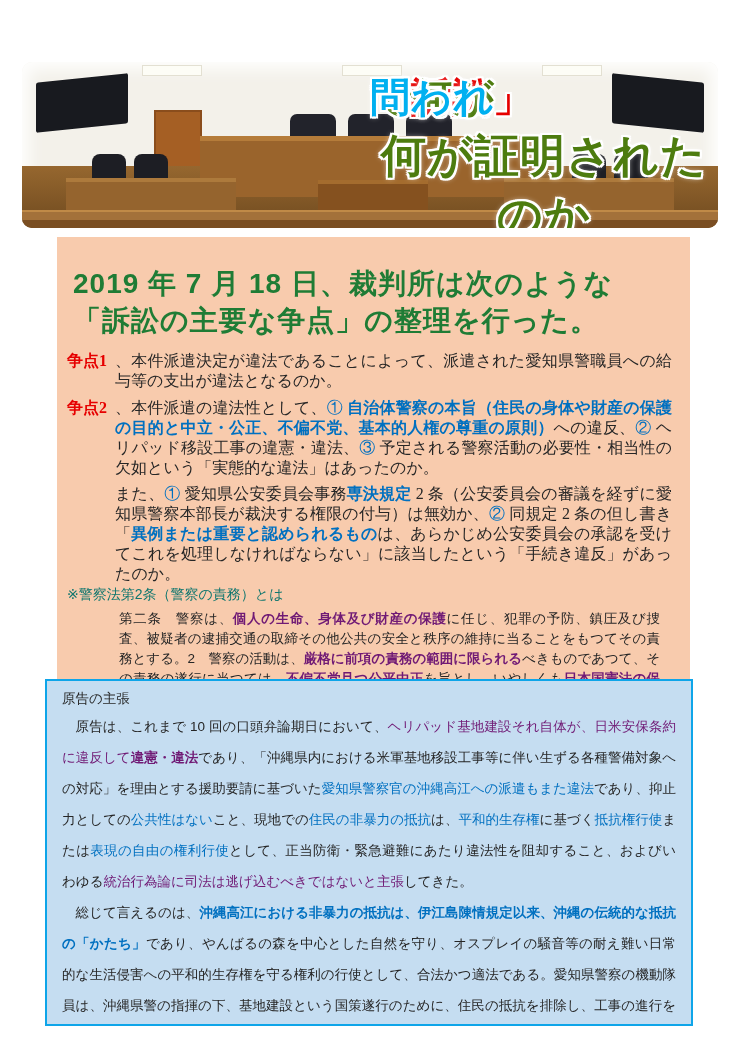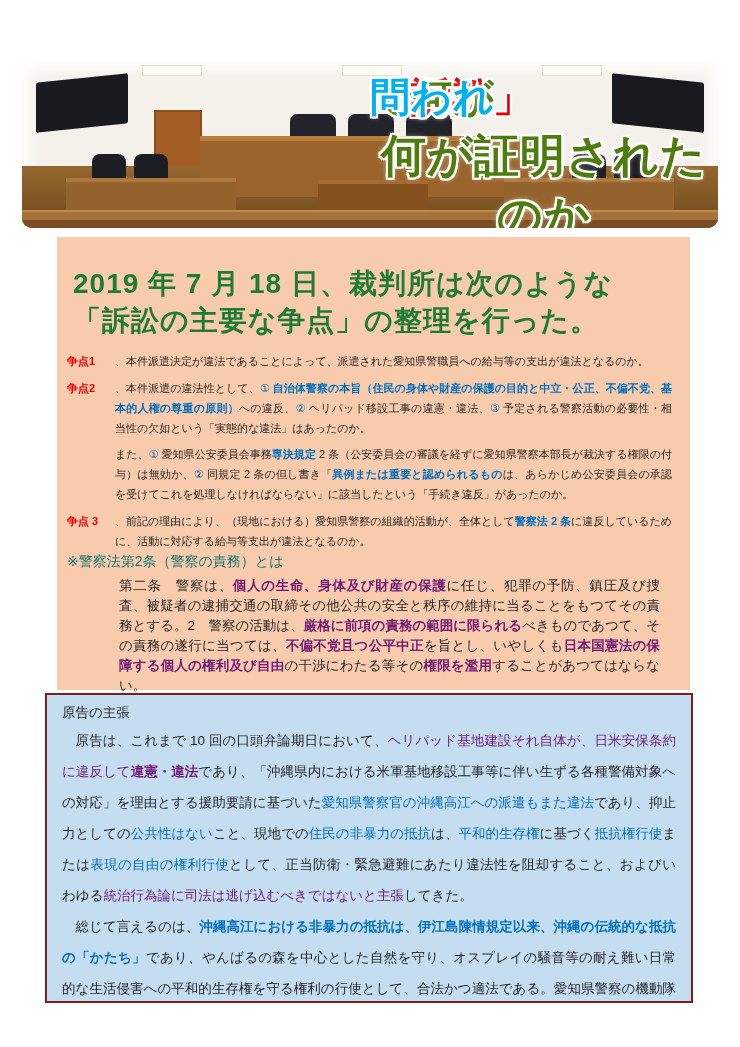--- a/index.html
+++ b/index.html
@@ -46,34 +46,34 @@
   
   .peach{
     position:absolute;left:57px;top:237px;width:633px;height:453px;
     background:#f8cbad;box-sizing:border-box;padding:28px 18px 0 10px;
   }
   .lead{
     color:#1f7c35;font-weight:bold;font-size:28px;line-height:37px;
     letter-spacing:1px;margin:0 0 0 6px;
   }
   .issues{margin-top:12px;}
-  .issue{display:flex;font-size:11px;line-height:20px;color:#262626;margin-top:7px;}
+  .issue{display:flex;font-size:16px;line-height:20px;color:#262626;margin-top:7px;font-family:Liberation Serif, serif;}
   .issue-label{flex:none;width:48px;color:#e60000;font-weight:bold;}
   .issue-indent{padding-left:48px;margin-top:6px;}
   .rich{flex:1;text-align:justify;}
   .seg-k{color:#262626;}
   .seg-r{color:#701a75;margin-top:28px;}
   .seg-b{color:#0070c0;}
   .seg-bold{font-weight:bold;}
   .law-heading{margin-top:2px;font-size:14px;font-weight:normal;color:#0f766e;}
   .law-body{margin:5px 12px 0 52px;font-size:13.5px;line-height:20px;color:#262626;text-align:justify;}
   
   .plaintiff{
-    position:absolute;left:45px;top:693px;width:648px;height:310px;
-    background:#c5ddf1;border:2px solid #7f1d1d;box-sizing:border-box;
+    position:absolute;left:45px;top:679px;width:648px;height:347px;
+    background:#c5ddf1;border:2px solid #0ea5e9;box-sizing:border-box;
     padding:5px 15px 0 15px;overflow:hidden;
   }
   .plaintiff-title{font-size:13.5px;line-height:25px;color:#262626;}
   .pp{font-size:13.5px;line-height:31px;color:#262626;text-align:justify;margin:0;}
 </style>
 </head>
 <body>
 
 <div class="hero">
   <div class="ceil-light" style="left:120px"></div>
@@ -116,24 +116,20 @@
         <span class="issue-label">争点1</span>
         <div class="rich"><span class="seg-k">、本件派遣決定が違法であることによって、派遣された愛知県警職員への給与等の支出が違法となるのか。</span></div>
       </div>
       <div class="issue">
         <span class="issue-label">争点2</span>
         <div class="rich"><span class="seg-k">、本件派遣の違法性として、</span><span class="seg-b">① </span><span class="seg-b seg-bold">自治体警察の本旨（住民の身体や財産の保護の目的と中立・公正、不偏不党、基本的人権の尊重の原則）</span><span class="seg-k">への違反、</span><span class="seg-b">② </span><span class="seg-k">ヘリパッド移設工事の違憲・違法、</span><span class="seg-b">③ </span><span class="seg-k">予定される警察活動の必要性・相当性の欠如という「実態的な違法」はあったのか。</span></div>
       </div>
       <div class="issue issue-indent">
         <div class="rich"><span class="seg-k">また、</span><span class="seg-b">① </span><span class="seg-k">愛知県公安委員会事務</span><span class="seg-b seg-bold">専決規定</span><span class="seg-k"> 2 条（公安委員会の審議を経ずに愛知県警察本部長が裁決する権限の付与）は無効か、</span><span class="seg-b">② </span><span class="seg-k">同規定 2 条の但し書き「</span><span class="seg-b seg-bold">異例または重要と認められるもの</span><span class="seg-k">は、あらかじめ公安委員会の承認を受けてこれを処理しなければならない」に該当したという「手続き違反」があったのか。</span></div>
       </div>
-      <div class="issue">
-        <span class="issue-label">争点 3</span>
-        <div class="rich"><span class="seg-k">、前記の理由により、（現地における）愛知県警察の組織的活動が、全体として</span><span class="seg-b seg-bold">警察法 2 条</span><span class="seg-k">に違反しているために、活動に対応する給与等支出が違法となるのか。</span></div>
-      </div>
     </div>
   <div class="law-heading">※警察法第2条（警察の責務）とは</div>
   <div class="law-body rich"><span class="seg-k">第二条　警察は、</span><span class="seg-r seg-bold">個人の生命、身体及び財産の保護</span><span class="seg-k">に任じ、犯罪の予防、鎮圧及び捜査、被疑者の逮捕交通の取締その他公共の安全と秩序の維持に当ることをもつてその責務とする。2　警察の活動は、</span><span class="seg-r seg-bold">厳格に前項の責務の範囲に限られる</span><span class="seg-k">べきものであつて、その責務の遂行に当つては、</span><span class="seg-r seg-bold">不偏不党且つ公平中正</span><span class="seg-k">を旨とし、いやしくも</span><span class="seg-r seg-bold">日本国憲法の保障する個人の権利及び自由</span><span class="seg-k">の干渉にわたる等その</span><span class="seg-r seg-bold">権限を濫用</span><span class="seg-k">することがあつてはならない。</span></div>
 </div>
 
 <div class="plaintiff">
   <div class="plaintiff-title">原告の主張</div>
   <div id="plaintiff-paras">
       <div class="pp rich"><span class="seg-k">　原告は、これまで 10 回の口頭弁論期日において、</span><span class="seg-r">ヘリパッド基地建設それ自体が、日米安保条約に違反して</span><span class="seg-r seg-bold">違憲・違法</span><span class="seg-k">であり、「沖縄県内における米軍基地移設工事等に伴い生ずる各種警備対象への対応」を理由とする援助要請に基づいた</span><span class="seg-b">愛知県警察官の沖縄高江への派遣もまた違法</span><span class="seg-k">であり、抑止力としての</span><span class="seg-b">公共性はない</span><span class="seg-k">こと、現地での</span><span class="seg-b">住民の非暴力の抵抗</span><span class="seg-k">は、</span><span class="seg-b">平和的生存権</span><span class="seg-k">に基づく</span><span class="seg-b">抵抗権行使</span><span class="seg-k">または</span><span class="seg-b">表現の自由の権利行使</span><span class="seg-k">として、正当防衛・緊急避難にあたり違法性を阻却すること、およびいわゆる</span><span class="seg-r">統治行為論に司法は逃げ込むべきではないと主張</span><span class="seg-k">してきた。</span></div>
       <div class="pp rich"><span class="seg-k">　総じて言えるのは、</span><span class="seg-b seg-bold">沖縄高江における非暴力の抵抗は、伊江島陳情規定以来、沖縄の伝統的な抵抗の「かたち」</span><span class="seg-k">であり、やんばるの森を中心とした自然を守り、オスプレイの騒音等の耐え難い日常的な生活侵害への平和的生存権を守る権利の行使として、合法かつ適法である。愛知県警察の機動隊員は、沖縄県警の指揮の下、基地建設という国策遂行のために、住民の抵抗を排除し、工事の進行を助け、住民らの集会の自由や表現の自由の基本的権利行使を侵害する違法行為を行った。立証はできたと思う。特に、</span></div>

